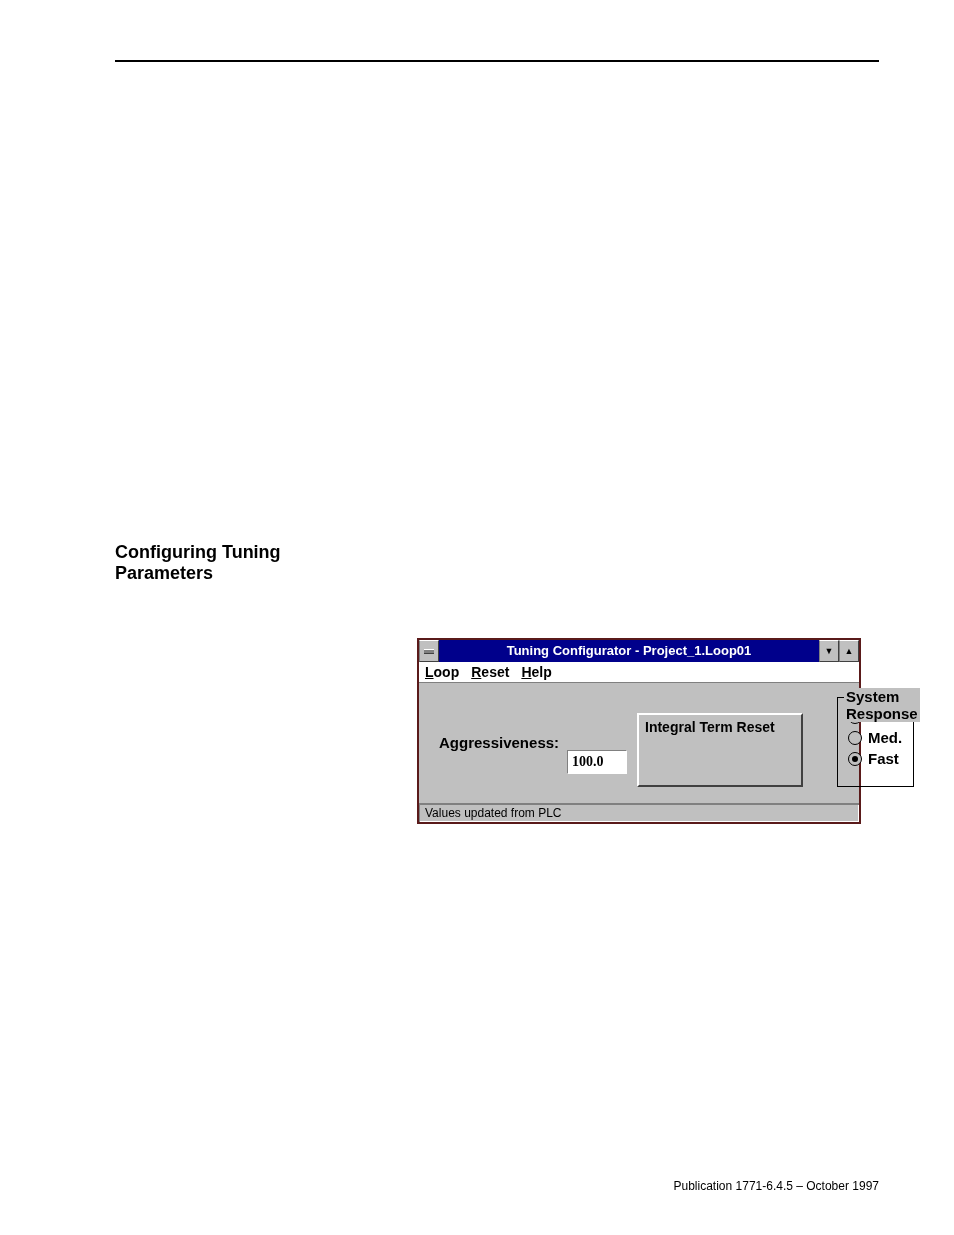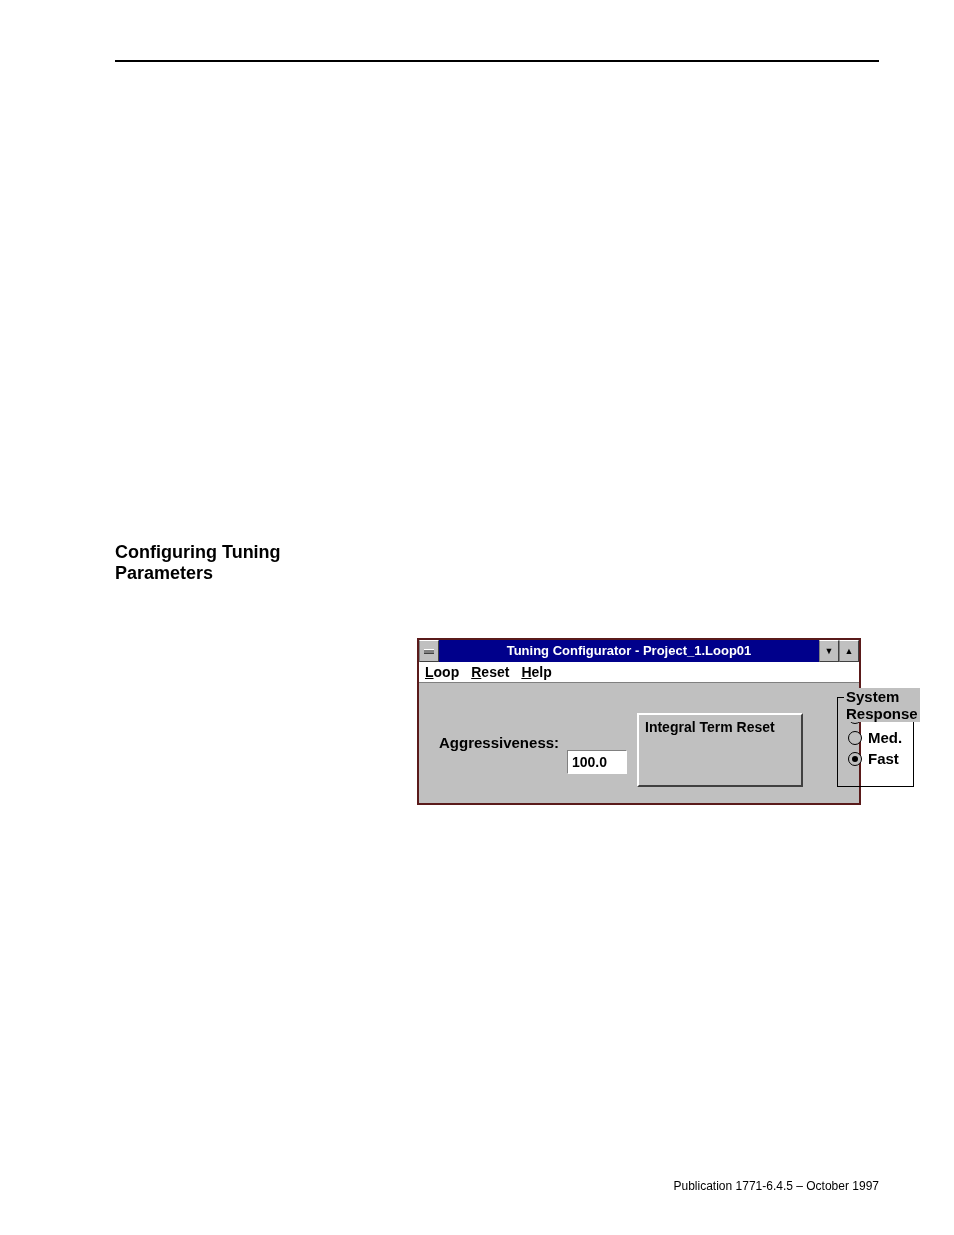--- a/index.html
+++ b/index.html
@@ -114,21 +114,21 @@
   .row { display: flex; align-items: center; gap: 6px; }
   .row label { width: 122px; text-align: left; }
   .win-input {
     width: 50px;
     height: 20px;
     background: #fff;
     border-top: 1px solid #808080;
     border-left: 1px solid #808080;
     border-right: 1px solid #fff;
     border-bottom: 1px solid #fff;
-    font-family: Liberation Sans, sans-serif;
+    font-family: Liberation Serif, serif;
     font-weight: bold;
     font-size: 14px;
     padding: 1px 4px;
     box-sizing: content-box;
     margin-top: 40px;
   }
   .btn3d {
     margin-top: 16px;
     width: 150px;
     padding: 4px 6px;
@@ -248,16 +248,17 @@
           <span class="radio-outer"></span>
           <span>Med.</span>
         </div>
         <div class="radio-row">
           <span class="radio-outer on"></span>
           <span>Fast</span>
         </div>
       </div>
     </div>
 
+    <div class="statusbar">Values updated from PLC</div>
   </div>
 
   <div class="footer">Publication 1771-6.4.5 – October 1997</div>
 </div>
 
 </body></html>

